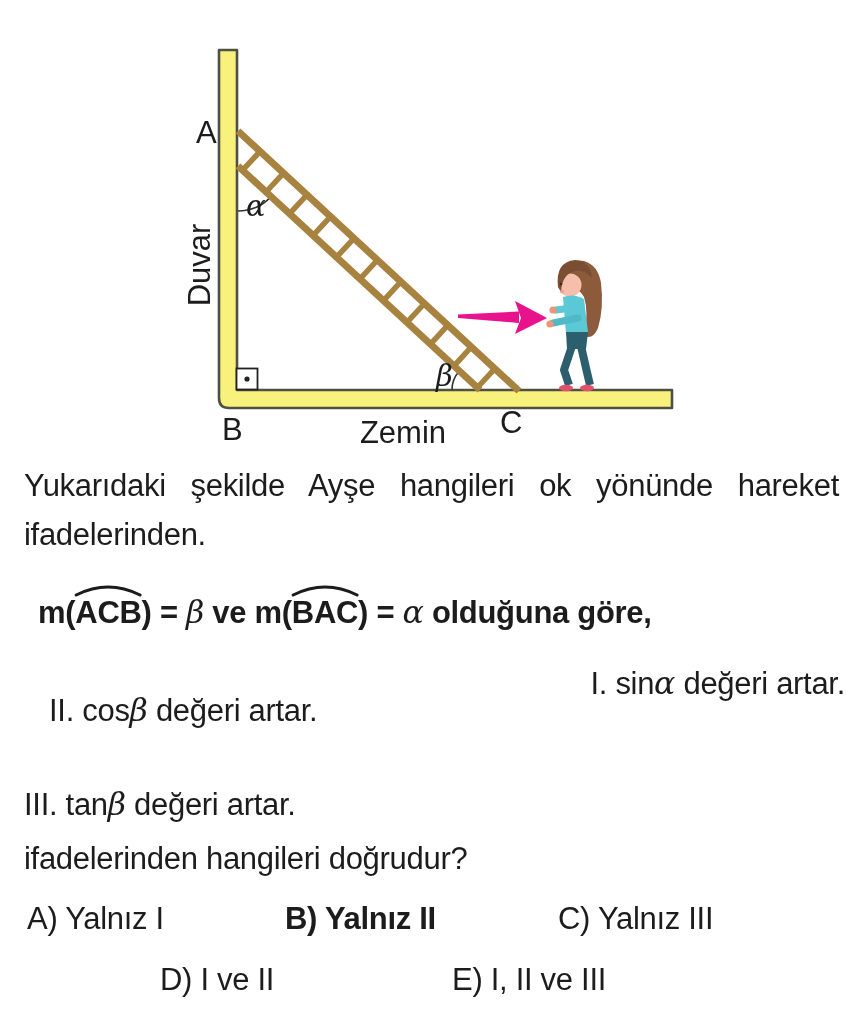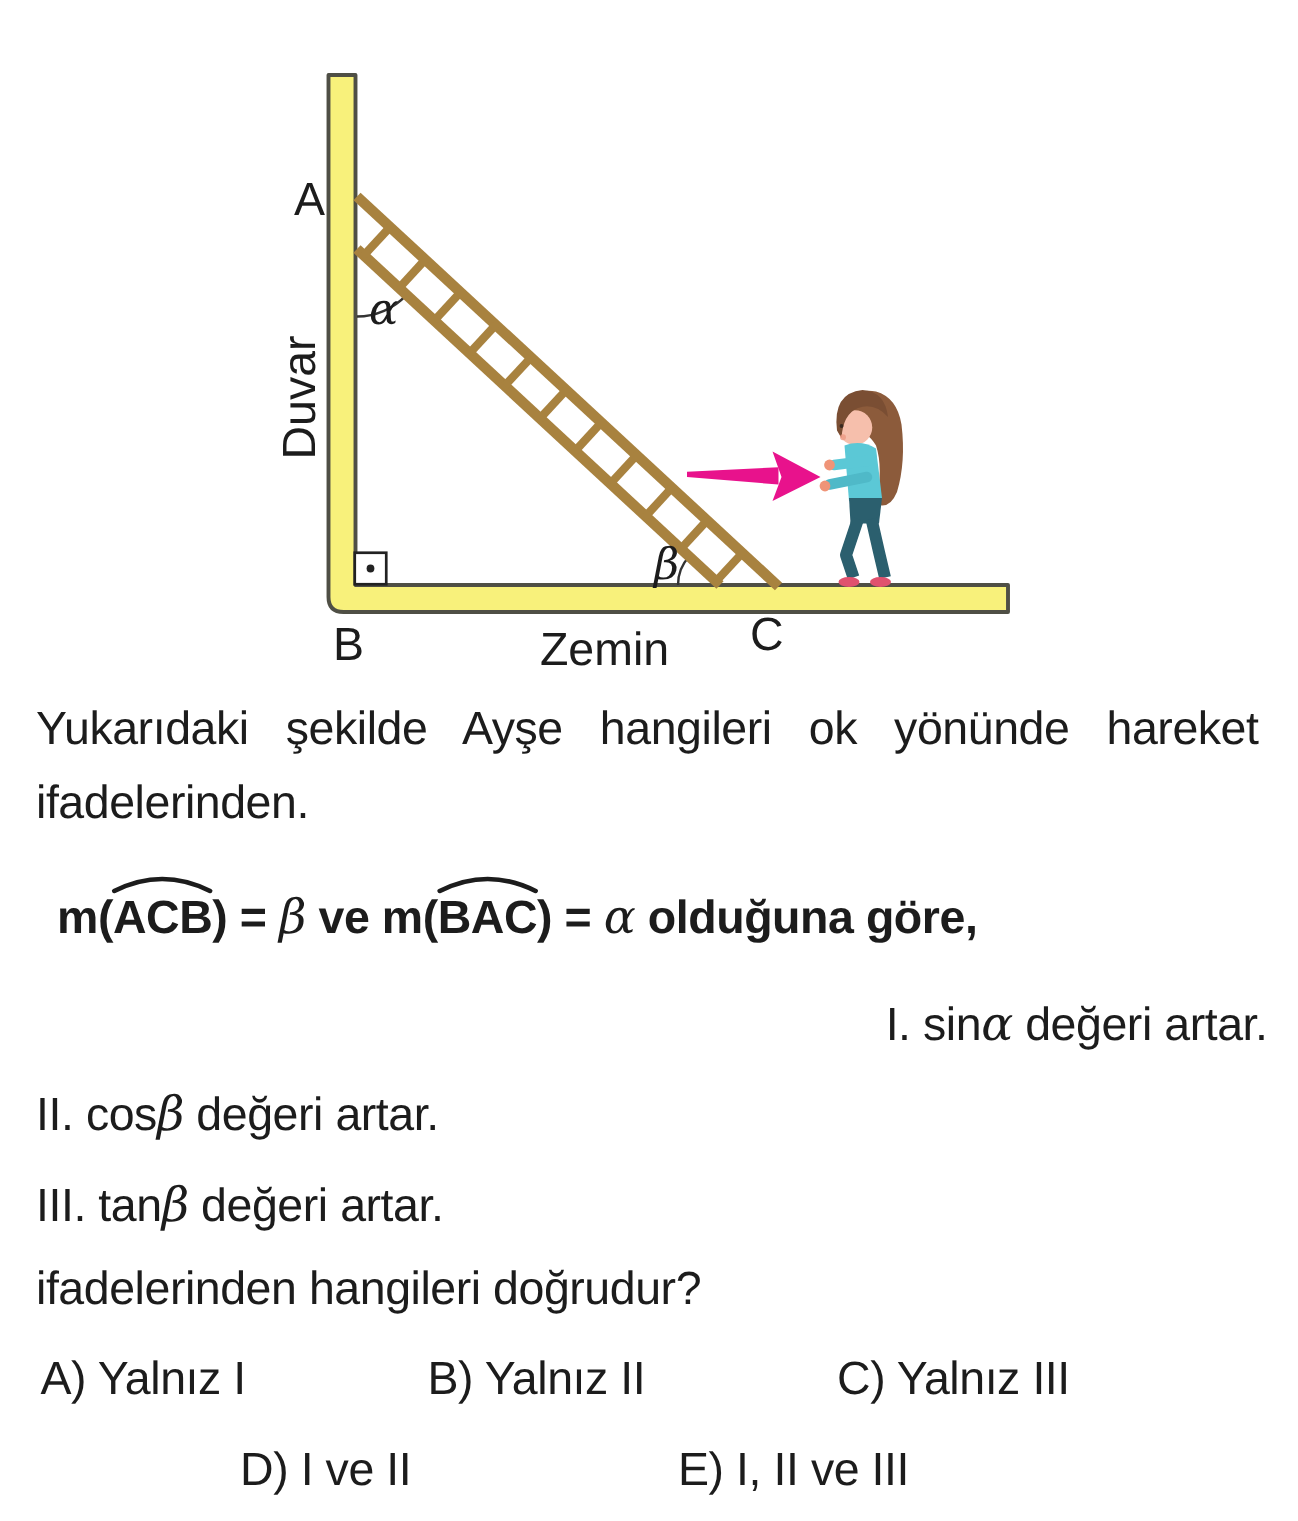--- a/index.html
+++ b/index.html
@@ -25,28 +25,28 @@
   }
   .overarc{position:relative;display:inline-block;}
   .overarc .arc-svg{
     position:absolute;top:-13px;left:-3%;width:106%;height:15px;
     overflow:visible;pointer-events:none;
   }
   .item{
     position:absolute;left:24px;right:20px;
     font-size:31px;letter-spacing:-0.3px;white-space:nowrap;
   }
-  .item-1{top:665px;text-align:right;} .item-2{top:725px;} .item-3{top:786px;}
+  .item-1{top:665px;text-align:right;} .item-2{top:692px;margin-left:25px;} .item-3{top:786px;}
   .question{
     position:absolute;top:841px;left:24px;right:20px;
     font-size:31px;font-weight:normal;letter-spacing:-0.3px;
   }
   .options{position:absolute;top:901px;left:0;width:865px;height:110px;font-size:31px;letter-spacing:-0.3px;}
   .opt{position:absolute;white-space:nowrap;}
-  .opt-a{left:27px;top:0;} .opt-b{left:285px;top:0;} .opt-c{left:558px;top:0;}
+  .opt-a{left:27px;top:0;} .opt-b{left:285px;top:0;font-weight:bold;} .opt-c{left:558px;top:0;}
   .opt-d{left:160px;top:61px;} .opt-e{left:452px;top:61px;}
   .fig-label{font-family:"Liberation Sans", sans-serif;font-size:31px;fill:#1c1c1c;}
   .fig-greek{font-family:"DejaVu Serif", serif;font-style:italic;font-size:29px;fill:#1c1c1c;}
 </style>
 </head>
 <body>
 
 <div class="page">
 
   <div class="figure-wrap">

